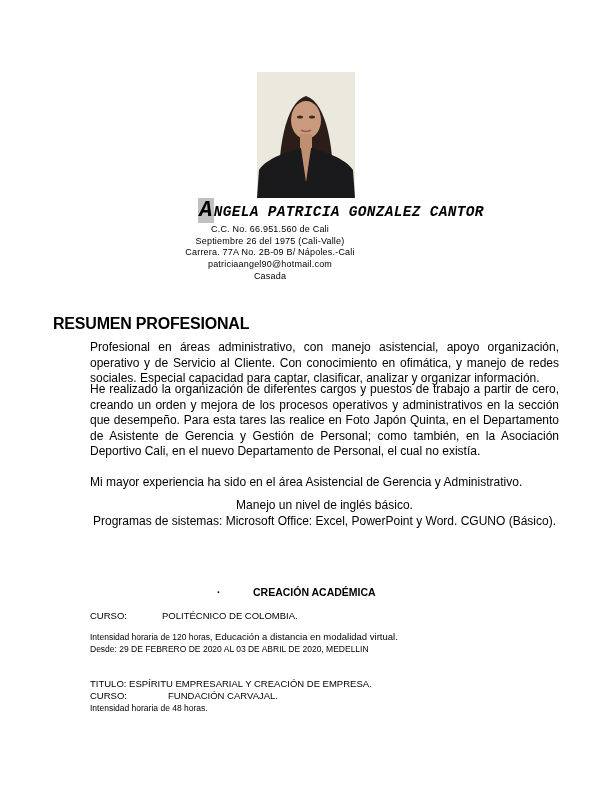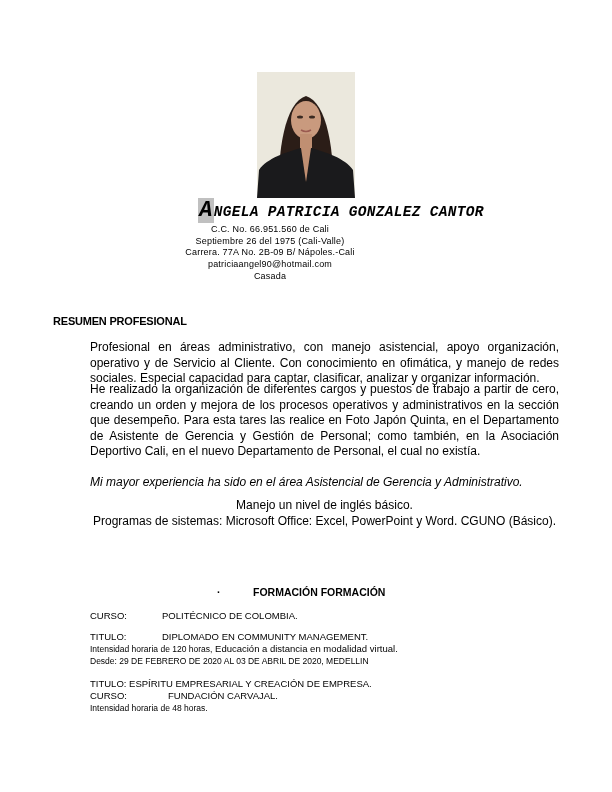--- a/index.html
+++ b/index.html
@@ -3,25 +3,25 @@
 <meta charset="utf-8">
 <style>
   html, body { margin:0; padding:0; background:#ffffff; }
   body { width:612px; height:792px; position:relative; overflow:hidden; font-family:"Liberation Sans", sans-serif; color:#000; }
   .photo { position:absolute; left:257px; top:72px; width:98px; height:126px; overflow:hidden; background:#ece8dc; }
   .photo svg { display:block; }
   .name { position:absolute; left:0; top:198px; width:612px; text-align:center; font-family:"Liberation Mono", monospace; font-style:italic; font-weight:bold; font-size:14.5px; letter-spacing:0.3px;padding-left:35px; }
   .name .first { font-size:22px; background:#c0c0c0; padding:0 1px; font-style:italic; }
   .contact { position:absolute; left:0; top:224px; width:540px; text-align:center; font-size:9px; line-height:11.7px; }
   .contact div { letter-spacing:0.2px; }
-  .section-head { position:absolute; left:53px; top:315px; font-size:11px; font-weight:bold; letter-spacing:-0.2px; }
+  .section-head { position:absolute; left:53px; top:315px; font-size:16px; font-weight:bold; letter-spacing:-0.2px; }
   .para { position:absolute; left:90px; width:469px; font-size:12px; line-height:15.6px; text-align:justify; }
   .p1 { top:340px; }
   .p2 { top:382px; }
-  .p3 { top:475px;font-style:italic; }
+  .p3 { top:475px; }
   .p4 { top:498px; text-align:center; }
   .edu-head { position:absolute; left:217px; top:586px; font-size:10.5px; font-weight:bold; }
   .edu-head .bullet { display:inline-block; width:36px; }
   .edu { position:absolute; left:90px; font-size:9.5px; line-height:12px; }
   .edu .lbl { display:inline-block; width:72px; }
   .edu .small { font-size:8.5px; }
   .e1 { top:610px; }
   .e2 { top:631px; }
   .e3 { top:678px; }
 </style>
@@ -56,29 +56,28 @@
 
 <div class="para p1">Profesional en áreas administrativo, con manejo asistencial, apoyo organización, operativo y de Servicio al Cliente. Con conocimiento en ofimática, y manejo de redes sociales. Especial capacidad para captar, clasificar, analizar y organizar información.</div>
 <div class="para p2">He realizado la organización de diferentes cargos y puestos de trabajo a partir de cero, creando un orden y mejora de los procesos operativos y administrativos en la sección que desempeño. Para esta tares las realice en Foto Japón Quinta, en el Departamento de Asistente de Gerencia y Gestión de Personal; como también, en la Asociación Deportivo Cali, en el nuevo Departamento de Personal, el cual no existía.</div>
 <div class="para p3">Mi mayor experiencia ha sido en el área Asistencial de Gerencia y Administrativo.</div>
 <div class="para p4">
   <div>Manejo un nivel de inglés básico.</div>
   <div>Programas de sistemas: Microsoft Office: Excel, PowerPoint y Word. CGUNO (Básico).</div>
 </div>
 
 <div class="edu-head">
-  <span class="bullet">·</span><span>FORMACIÓN FORMACIÓN</span>
+  <span class="bullet">·</span><span>CREACIÓN ACADÉMICA</span>
 </div>
 
 <div class="edu e1">
   <span class="lbl">CURSO:</span><span>POLITÉCNICO DE COLOMBIA.</span>
 </div>
 
 <div class="edu e2">
-  <div><span class="lbl">TITULO:</span><span>DIPLOMADO EN COMMUNITY MANAGEMENT.</span></div>
   <div><span class="small">Intensidad horaria de 120 horas,</span><span> Educación a distancia en modalidad virtual.</span></div>
   <div class="small"><span>Desde:</span><span> 29 DE FEBRERO DE 2020 AL 03 DE ABRIL DE 2020, MEDELLIN</span></div>
 </div>
 
 <div class="edu e3">
   <div>TITULO: ESPÍRITU EMPRESARIAL Y CREACIÓN DE EMPRESA.</div>
   <div><span class="lbl" style="width:78px">CURSO:</span><span>FUNDACIÓN CARVAJAL.</span></div>
   <div class="small">Intensidad horaria de 48 horas.</div>
 </div>
 

